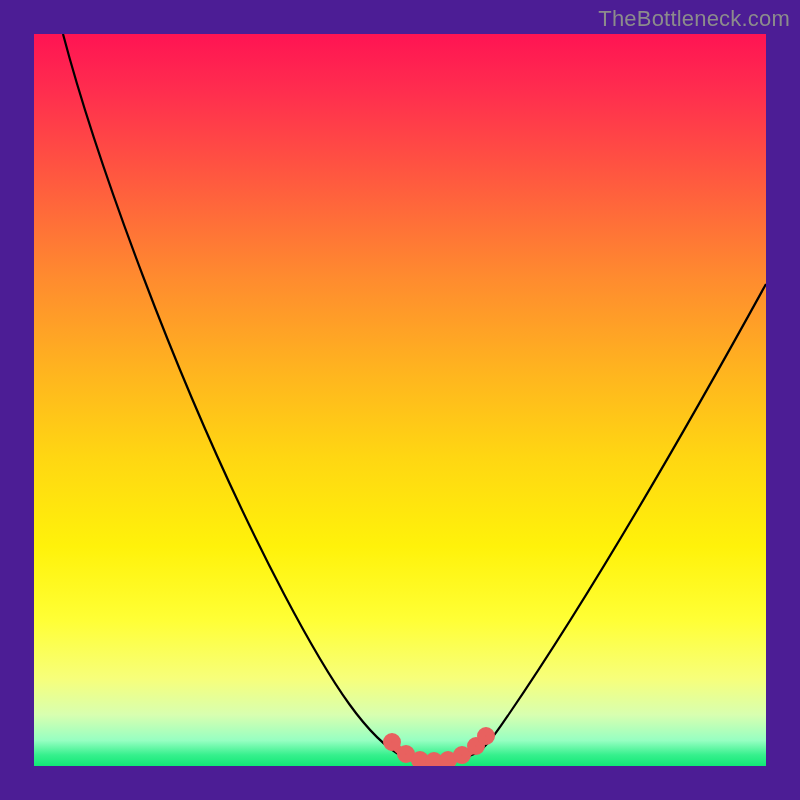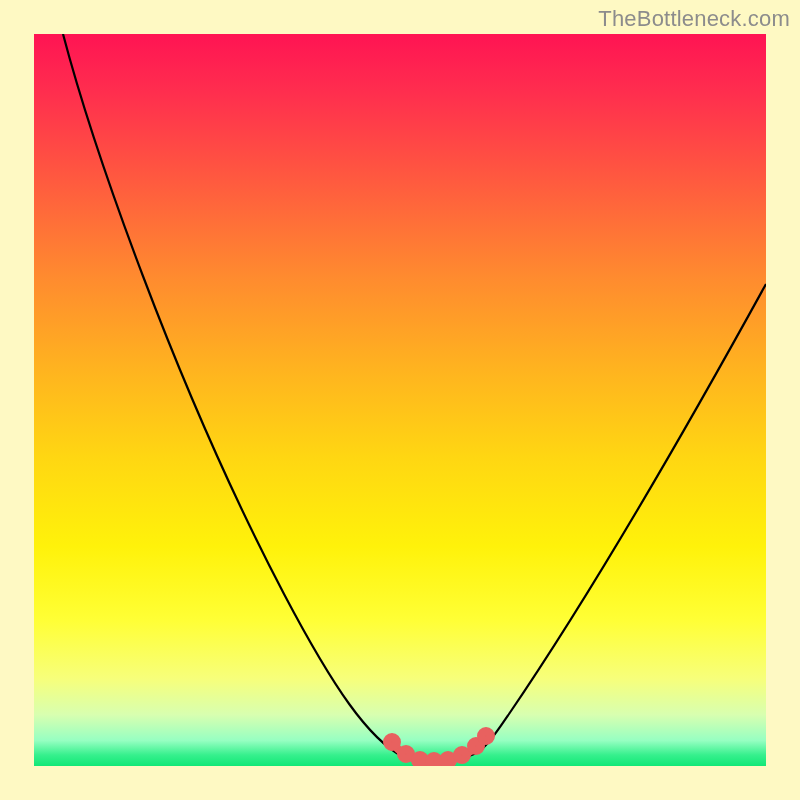--- a/index.html
+++ b/index.html
@@ -10,21 +10,21 @@
     background: #000;
     overflow: hidden;
     font-family: Arial, Helvetica, sans-serif;
   }
   .frame {
     position: absolute;
     left: 0;
     top: 0;
     width: 800px;
     height: 800px;
-    background: #fef9c3;
+    background: #4c1d95;
   }
   .plot {
     position: absolute;
     left: 34px;
     top: 34px;
     width: 732px;
     height: 732px;
     overflow: hidden;
   }
   .gradient {

